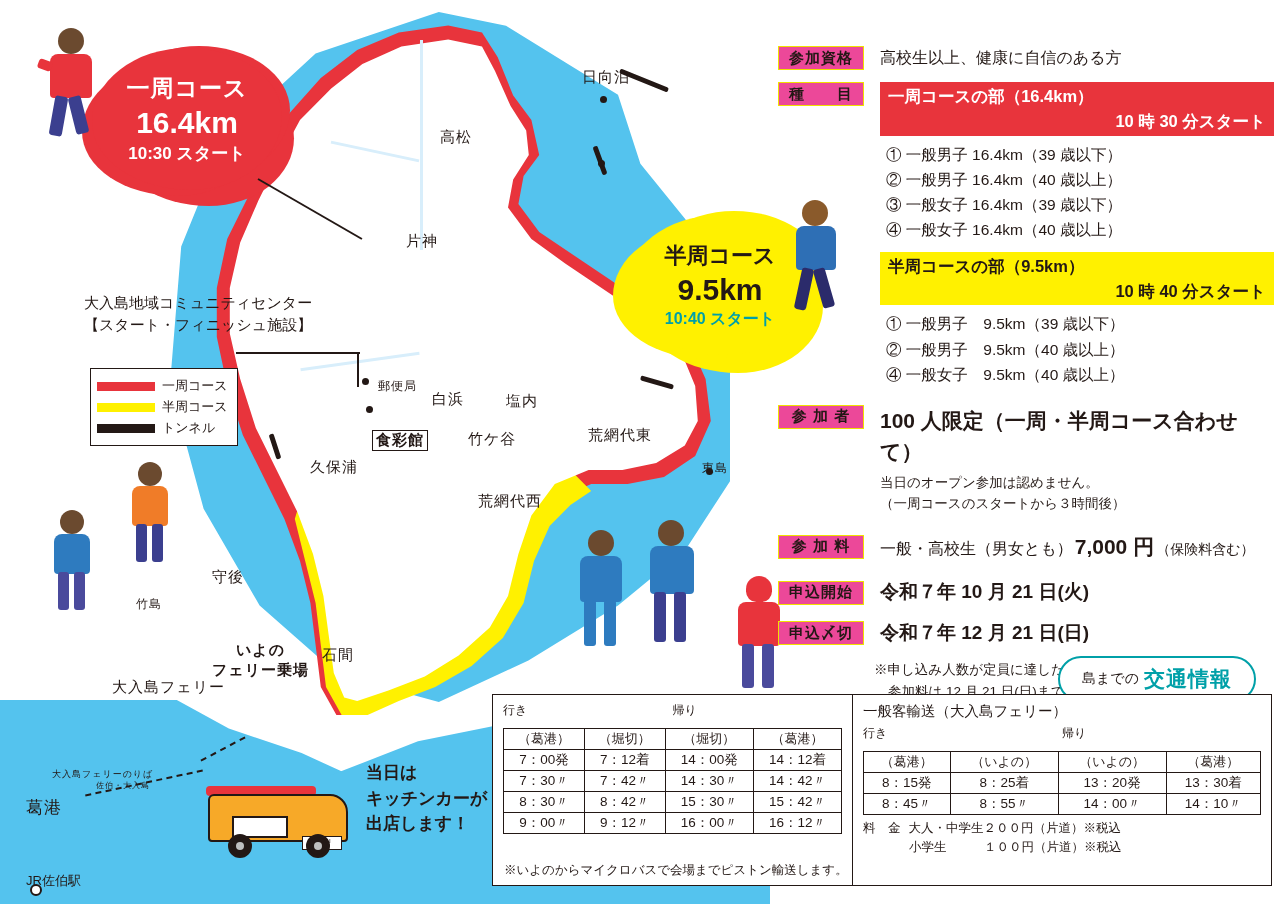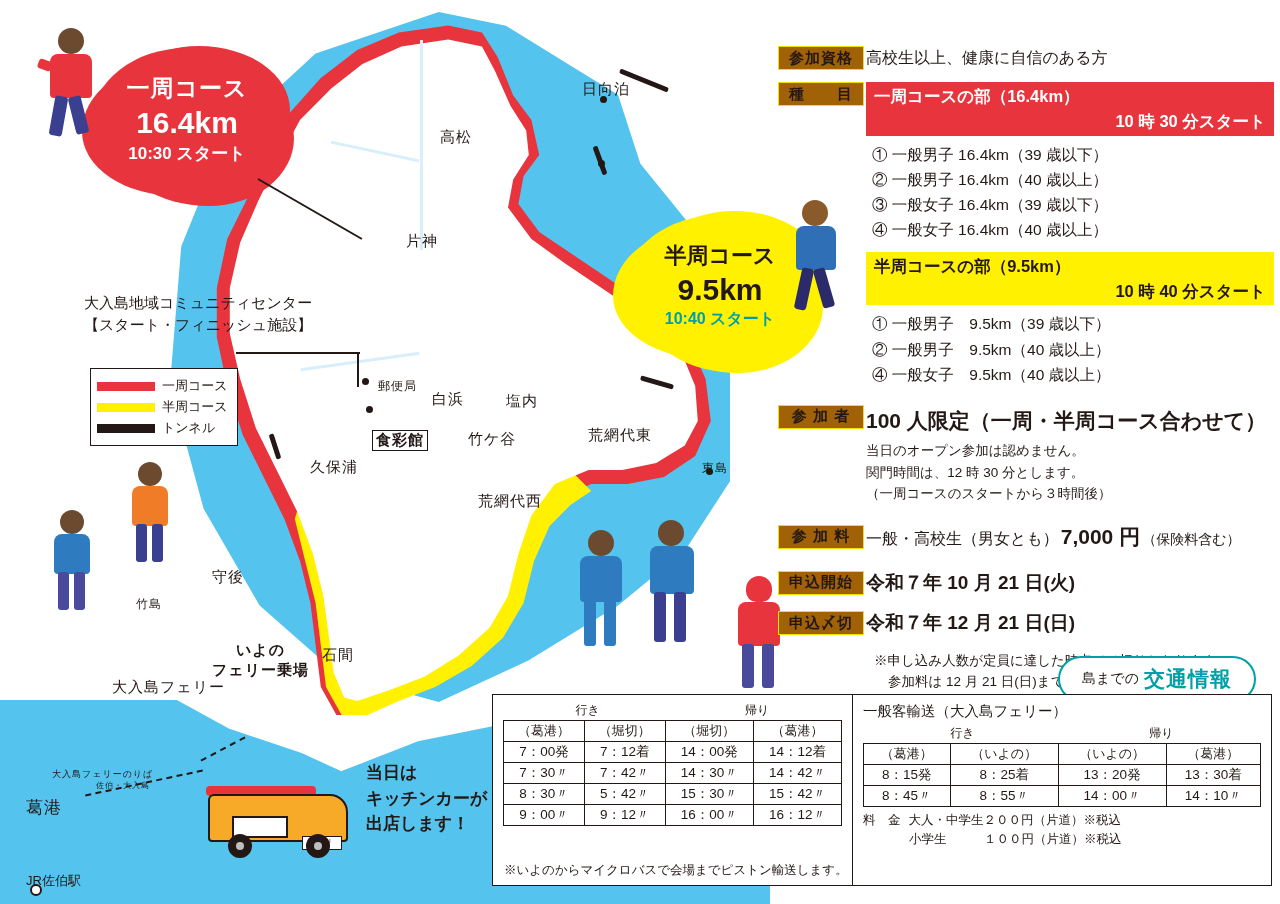--- a/index.html
+++ b/index.html
@@ -94,24 +94,24 @@
   #truck-canopy { position:absolute; left:8px; top:4px; width:110px; height:10px; background:#e8343c; border-radius:4px; }
   #kitchen-text { position:absolute; left:366px; top:760px; font-size:17px; line-height:1.5; color:#231815; font-weight:bold; }
   
   #jr { position:absolute; left:26px; top:872px; font-size:13px; }
   #jr-dot { position:absolute; left:30px; top:884px; width:12px; height:12px; border:2px solid #231815; border-radius:50%; background:#fff; }
   .ferry-dash { position:absolute; border-top:2px dashed #231815; }
   
   #right { position:absolute; left:778px; top:46px; width:496px; }
   .row { display:flex; margin-bottom:12px; }
   .tag {
-    width:86px; min-width:86px; height:24px; background:#a16207;
+    width:86px; min-width:86px; height:24px; background:#ec4899;
     border:1px solid #f0e000; color:#231815; font-size:15px; font-weight:bold;
     display:flex; align-items:center; justify-content:center; letter-spacing:1px;
-    margin-right:2px;
+    margin-right:16px;
   }
   .row-body { flex:1; font-size:16px; line-height:1.5; }
   .banner-red {
     background:#e8343c; color:#fff; font-weight:bold; font-size:16.5px;
     padding:2px 8px; line-height:1.5; margin-bottom:6px;
   }
   .banner-yellow {
     background:#fff100; color:#231815; font-weight:bold; font-size:16.5px;
     padding:2px 8px; line-height:1.5; margin:10px 0 6px;
   }
@@ -130,21 +130,21 @@
   #traffic-badge .t2 { font-size:21px; font-weight:bold; color:#00a0a8; letter-spacing:1px; }
   #traffic-tail { position:absolute; left:1082px; top:700px; width:2px; height:26px; background:#00a0a8; transform:rotate(18deg); }
   
   #tables { position:absolute; left:492px; top:694px; width:780px; height:192px;
             border:1px solid #231815; background:#fff; display:flex; }
   .tbl-block { padding:7px 10px 6px; }
   #tbl-left { width:360px; border-right:1px solid #231815; }
   #tbl-right { width:418px; }
   .tbl-title { font-size:14.5px; margin-bottom:4px; white-space:nowrap; }
   .tbl-title .free { font-size:13px; margin-left:6px; }
-  .dir-row { display:flex; font-size:12px; margin-bottom:1px;text-align:center; }
+  .dir-row { display:flex; font-size:12px; margin-bottom:9px; }
   .dir-row .d1 { width:50%; }
   table.sched { border-collapse:collapse; width:100%; font-size:13.5px; }
   table.sched td, table.sched th {
     border:1px solid #231815; text-align:center; padding:1px 2px; font-weight:normal;
     height:19px;
   }
   table.sched th { font-size:13px; }
   .fare { font-size:12.5px; line-height:1.55; margin-top:4px; }
   .bottom-note { position:absolute; left:504px; top:862px; font-size:12.5px; }
 </style>
@@ -170,21 +170,21 @@
   <div class="tunnel" style="left:585px;top:158px;width:30px;transform:rotate(70deg);"></div>
   <div class="tunnel" style="left:262px;top:444px;width:26px;transform:rotate(72deg);"></div>
   <div class="tunnel" style="left:640px;top:380px;width:34px;transform:rotate(16deg);"></div>
 
   <div class="dot" style="left:600px;top:96px;"></div>
   <div class="dot" style="left:598px;top:160px;"></div>
   <div class="dot" style="left:362px;top:378px;"></div>
   <div class="dot" style="left:366px;top:406px;"></div>
   <div class="dot" style="left:706px;top:468px;"></div>
 
-  <div class="map-label" style="left:582px;top:80px;font-family:Liberation Serif, serif;">日向泊</div>
+  <div class="map-label" style="left:582px;top:68px;font-family:Liberation Serif, serif;">日向泊</div>
   <div class="map-label" style="left:440px;top:128px;">高松</div>
   <div class="map-label" style="left:406px;top:232px;text-align:center;">片神</div>
   <div class="map-label" style="left:432px;top:390px;">白浜</div>
   <div class="map-label" style="left:506px;top:392px;">塩内</div>
   <div class="map-label" style="left:588px;top:426px;">荒網代東</div>
   <div class="map-label small" style="left:702px;top:460px;">東島</div>
   <div class="map-label" style="left:468px;top:430px;">竹ケ谷</div>
   <div class="map-label" style="left:478px;top:492px;">荒網代西</div>
   <div class="map-label" style="left:310px;top:458px;">久保浦</div>
   <div class="map-label" style="left:212px;top:568px;">守後</div>
@@ -328,21 +328,20 @@
       </div>
     </div>
   </div>
 
   <div class="row" style="margin-top:18px;">
     <div class="tag">参 加 者</div>
     <div class="row-body">
       <div class="big">100 人限定（一周・半周コース合わせて）</div>
       <div class="note" style="margin-top:4px;">
         <div>当日のオープン参加は認めません。</div>
-        <div>関門時間は、12 時 30 分とします。</div>
         <div>（一周コースのスタートから３時間後）</div>
       </div>
     </div>
   </div>
 
   <div class="row" style="margin-top:16px;align-items:center;">
     <div class="tag">参 加 料</div>
     <div class="row-body" style="display:flex;align-items:baseline;gap:2px;">
       <span style="font-size:16px;">一般・高校生（男女とも）</span>
       <span class="big">7,000 円</span>
@@ -395,21 +394,21 @@
         <td>14：12着</td>
       </tr>
       <tr>
         <td>7：30〃</td>
         <td>7：42〃</td>
         <td>14：30〃</td>
         <td>14：42〃</td>
       </tr>
       <tr>
         <td>8：30〃</td>
-        <td>5：42〃</td>
+        <td>8：42〃</td>
         <td>15：30〃</td>
         <td>15：42〃</td>
       </tr>
       <tr>
         <td>9：00〃</td>
         <td>9：12〃</td>
         <td>16：00〃</td>
         <td>16：12〃</td>
       </tr>
     </tbody>

